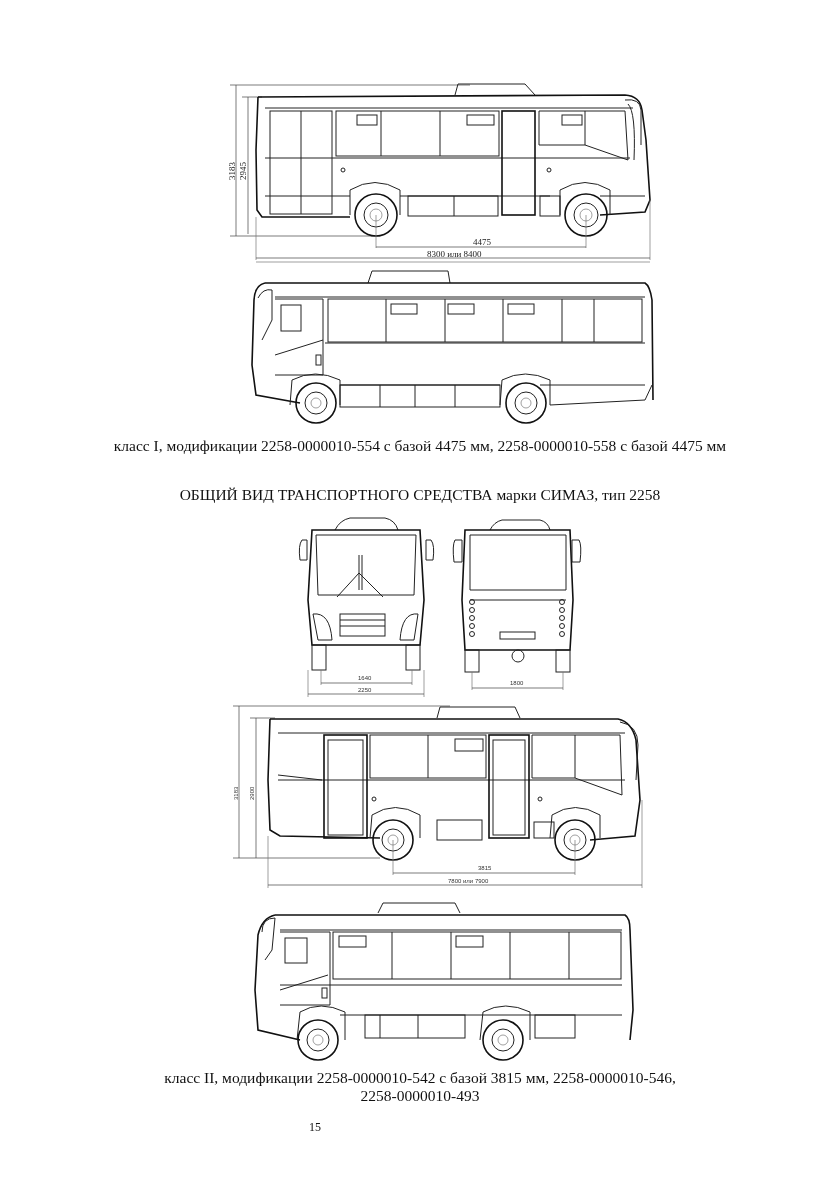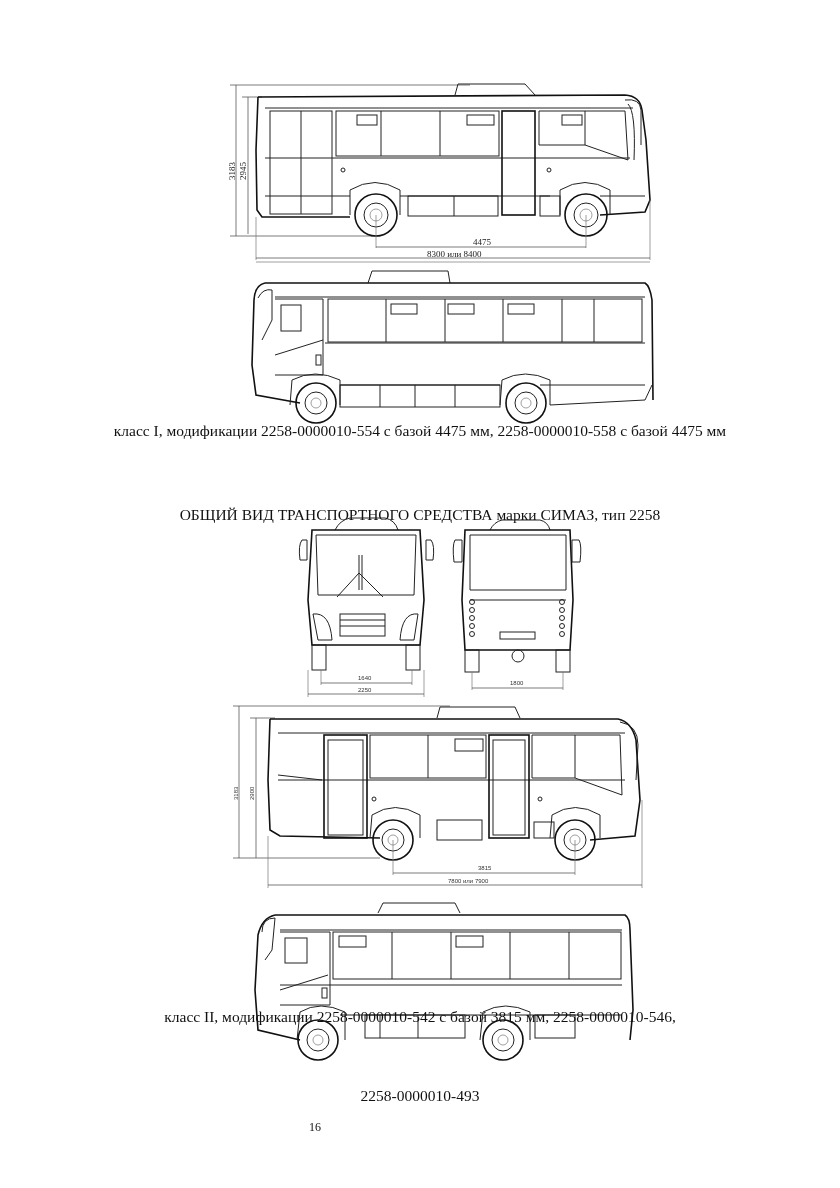--- a/index.html
+++ b/index.html
@@ -9,21 +9,21 @@
   }
   .abs { position: absolute; }
   svg { position: absolute; overflow: visible; }
   svg .ln { fill: none; stroke: #222; stroke-width: 1; }
   svg .th { fill: none; stroke: #111; stroke-width: 1.6; }
   svg .lt { fill: none; stroke: #777; stroke-width: 0.7; }
   svg .dim { fill: none; stroke: #444; stroke-width: 0.7; }
   svg .dt { font-family: "Liberation Serif", serif; font-size: 9px; fill: #222; }
   svg .dts { font-family: "Liberation Sans", sans-serif; font-size: 6px; fill: #333; }
   .caption { font-size: 15.5px; text-align: center; white-space: nowrap; }
-  .title { font-size: 15.5px; text-align: center; white-space: nowrap; margin-top: 20px; }
+  .title { font-size: 15.5px; text-align: center; white-space: nowrap; }
   .pagenum { font-size: 12px; }
 </style>
 </head>
 <body>
 
 <svg width="840" height="270" style="left:0;top:0">
 
   <line class="dim" x1="236" y1="85" x2="236" y2="236"></line>
   <line class="dim" x1="248" y1="97" x2="248" y2="234"></line>
   <line class="dim" x1="230" y1="85" x2="470" y2="85"></line>
@@ -122,21 +122,21 @@
   <path class="ln" d="M500,405 L502,380 Q525,368 550,380 L550,405"></path>
   <circle class="th" cx="316" cy="403" r="20"></circle>
   <circle class="ln" cx="316" cy="403" r="11"></circle>
   <circle class="lt" cx="316" cy="403" r="5"></circle>
   <circle class="th" cx="526" cy="403" r="20"></circle>
   <circle class="ln" cx="526" cy="403" r="11"></circle>
   <circle class="lt" cx="526" cy="403" r="5"></circle>
   <path class="ln" d="M550,405 L645,400 L652,385"></path>
 </svg>
 
-<div class="abs caption" style="left:0;width:840px;top:422px;">класс I, модификации 2258-0000010-554 с базой 4475 мм, 2258-0000010-558 с базой 4475 мм</div>
+<div class="abs caption" style="left:0;width:840px;top:437px;">класс I, модификации 2258-0000010-554 с базой 4475 мм, 2258-0000010-558 с базой 4475 мм</div>
 
 <div class="abs title" style="left:0;width:840px;top:486px;">ОБЩИЙ ВИД ТРАНСПОРТНОГО СРЕДСТВА марки СИМАЗ, тип 2258</div>
 
 <svg width="840" height="700" style="left:0;top:0">
   <path class="ln" d="M335,530 Q340,520 350,518 L385,518 Q395,520 398,530"></path>
   <path class="th" d="M312,530 L420,530 L424,600 L420,645 L312,645 L308,600 Z"></path>
   <path class="ln" d="M316,535 L416,535 L414,595 L318,595 Z"></path>
   <path class="ln" d="M302,540 Q298,545 300,560 L307,560 L307,540 Z"></path>
   <path class="ln" d="M431,540 Q435,545 433,560 L426,560 L426,540 Z"></path>
   <line class="ln" x1="359" y1="555" x2="359" y2="590"></line>
@@ -268,16 +268,16 @@
   <path class="ln" d="M297,1040 L300,1012 Q320,1000 345,1012 L345,1040"></path>
   <path class="ln" d="M480,1040 L483,1012 Q505,1000 530,1012 L530,1040"></path>
   <circle class="th" cx="318" cy="1040" r="20"></circle>
   <circle class="ln" cx="318" cy="1040" r="11"></circle>
   <circle class="lt" cx="318" cy="1040" r="5"></circle>
   <circle class="th" cx="503" cy="1040" r="20"></circle>
   <circle class="ln" cx="503" cy="1040" r="11"></circle>
   <circle class="lt" cx="503" cy="1040" r="5"></circle>
 </svg>
 
-<div class="abs caption" style="left:0;width:840px;top:1008px;">класс II, модификации 2258-0000010-542 с базой 3815 мм, 2258-0000010-546,</div>
+<div class="abs caption" style="left:0;width:840px;top:1069px;">класс II, модификации 2258-0000010-542 с базой 3815 мм, 2258-0000010-546,</div>
 <div class="abs caption" style="left:0;width:840px;top:1087px;">2258-0000010-493</div>
 
-<div class="abs pagenum" style="left:309px;top:1120px;">16</div>
+<div class="abs pagenum" style="left:309px;top:1120px;">15</div>
 
 </body></html>

